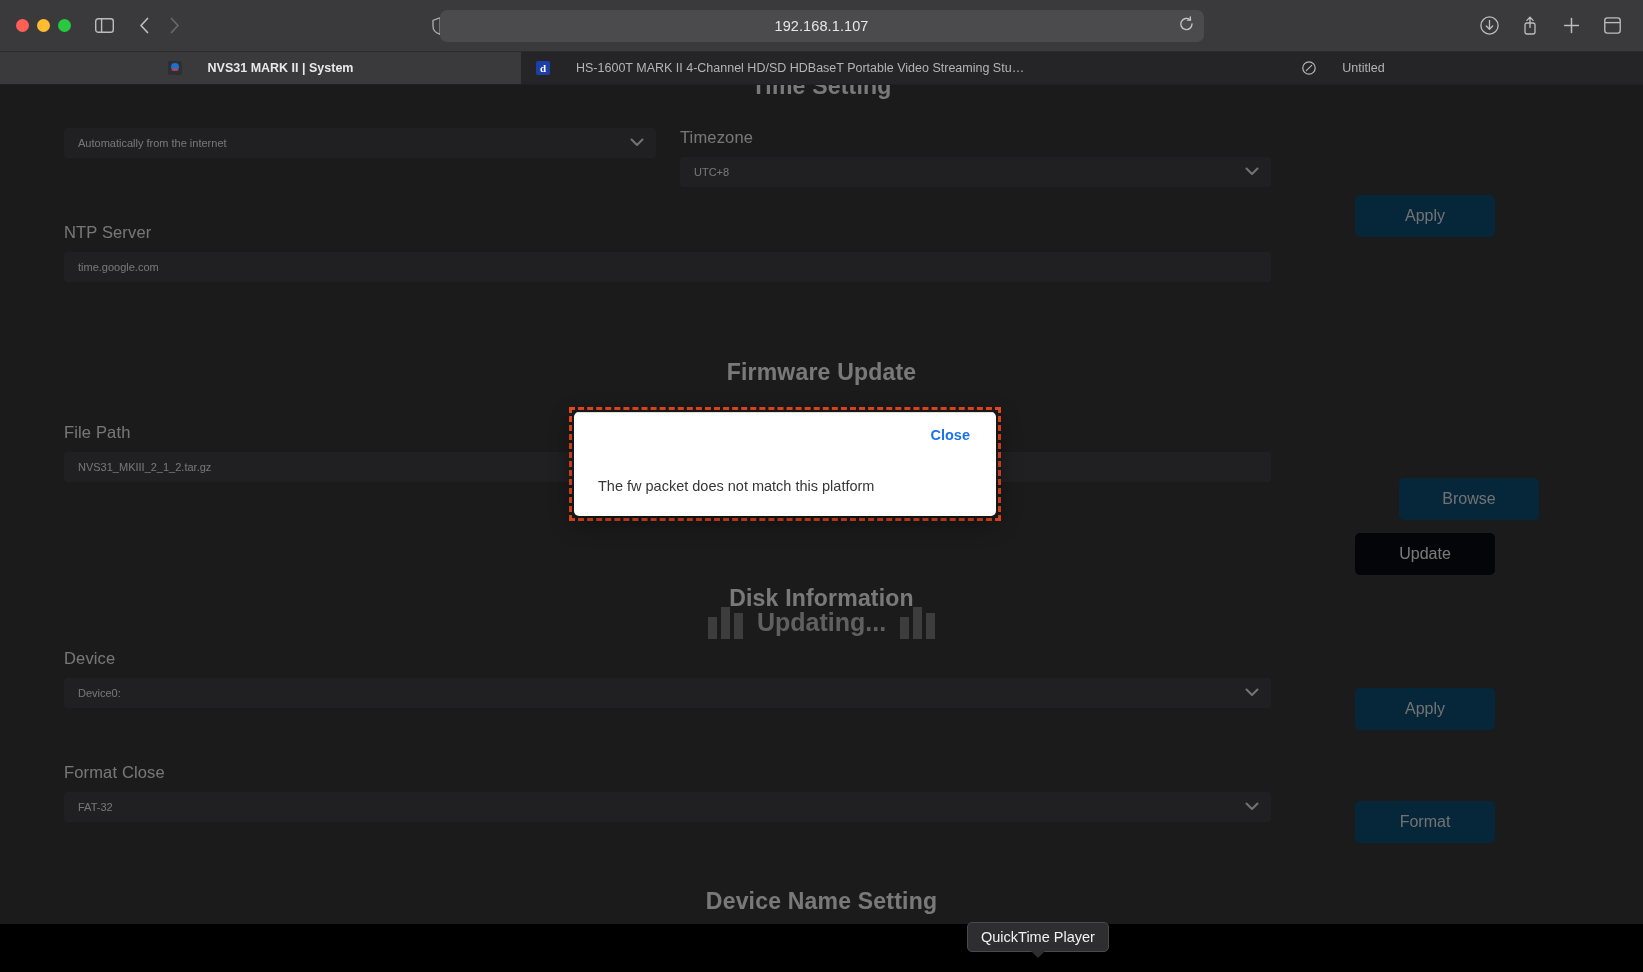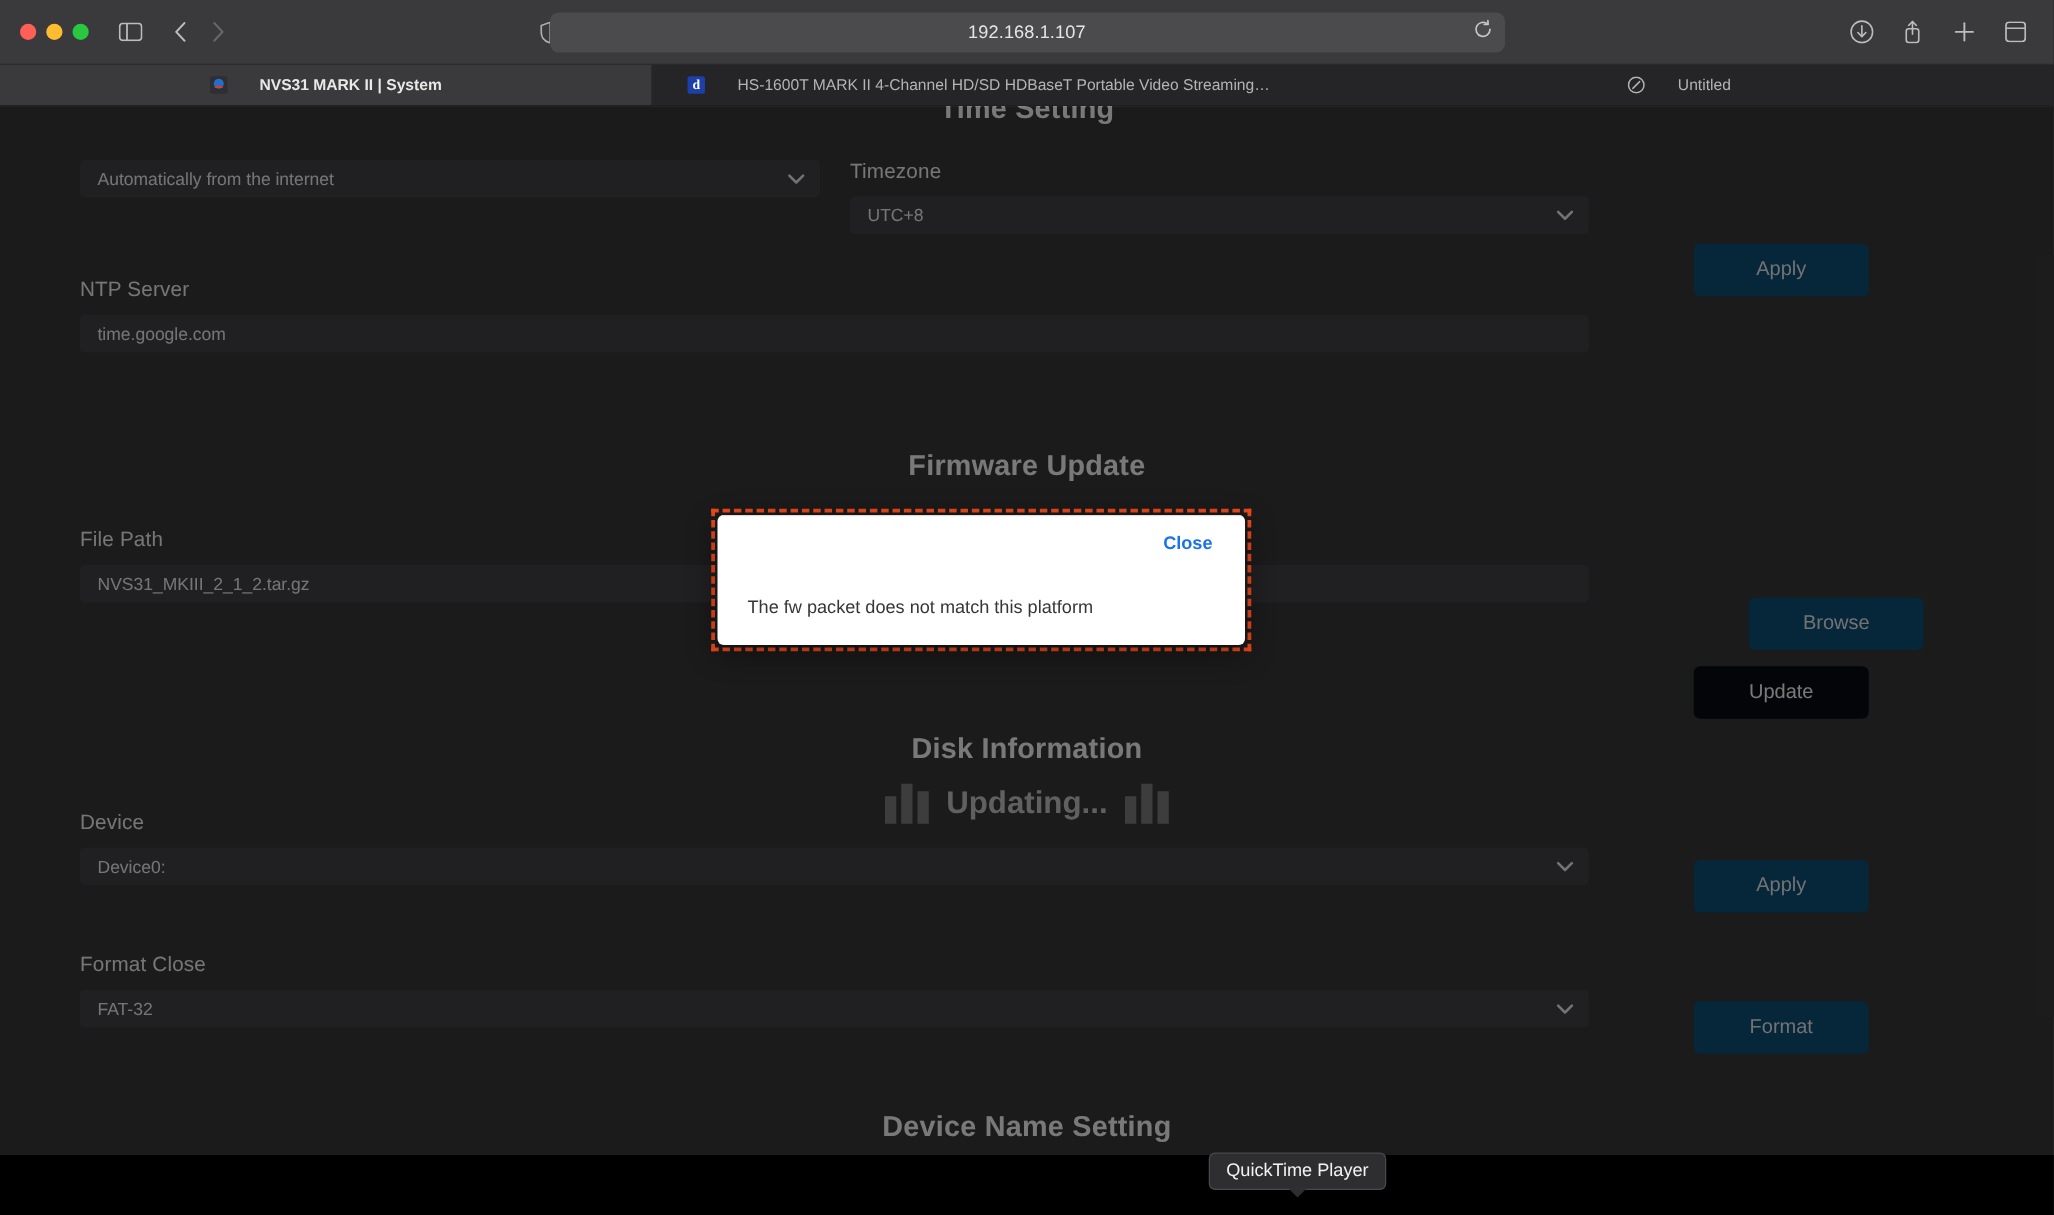--- a/index.html
+++ b/index.html
@@ -63,21 +63,21 @@
 
   
   #tabbar {
     height: 33px; flex: 0 0 33px;
     background: #323234;
     display: flex; align-items: stretch;
     border-bottom: 1px solid #1f1f20;
   }
   .tab {
     display: flex; align-items: center; justify-content: center;
-    gap: 26px; padding: 0 28px;
+    gap: 26px; padding: 0 14px;
     font-size: 12.5px; color: #b4b4b6;
     border-right: 1px solid #252527;
     overflow: hidden; white-space: nowrap;
     position: relative;
   }
   .tab.t1 { flex: 0 0 522px; background: #3a3a3c; color: #e8e8e8; font-weight: bold; }
   .tab.t2 { flex: 0 0 523px; background: #252527; }
   .tab.t3 { flex: 1 1 auto; background: #252527; }
   .tab-label { overflow: hidden; text-overflow: ellipsis; }
   .favicon { width: 14px; height: 14px; flex: 0 0 14px; border-radius: 2px; display:flex; align-items:center; justify-content:center; }
@@ -101,21 +101,21 @@
   .label {
     font-size: 16.5px; color: #e2e2e4; margin-bottom: 10px; letter-spacing: .15px;
   }
   .row { position: absolute; }
   .field {
     background: #3f3f41;
     border-radius: 4px;
     height: 30px;
     display: flex; align-items: center;
     padding: 0 14px;
-    color: #e0e0e2; font-size: 14px;
+    color: #e0e0e2; font-size: 11px;
     position: relative;
   }
   .field .chev {
     position: absolute; right: 12px; top: 50%;
     transform: translateY(-50%);
     color: #dcdcde;
   }
   .btn {
     height: 42px; width: 140px;
     border-radius: 5px;
@@ -128,21 +128,21 @@
 
   
   .spinner { display: inline-flex; gap: 4px; align-items: flex-end; height: 34px; }
   .spinner i { display: block; width: 9px; background: #8c8c8e; opacity: .75; }
   .spinner i:nth-child(1){ height: 22px; }
   .spinner i:nth-child(2){ height: 32px; }
   .spinner i:nth-child(3){ height: 26px; }
 
   .updating-wrap {
     position: absolute; left: 0; right: 0; top: 520px;
-    display: flex; align-items: center; justify-content: center; gap: 14px; margin-top: 20px;
+    display: flex; align-items: center; justify-content: center; gap: 14px;
   }
   .updating-text { font-size: 25px; font-weight: bold; color: #b9b9bb; }
 
   #footer {
     position: absolute; left: 0; right: 0; bottom: 8px;
     text-align: center; font-size: 12.5px; color: #4b4b4d;
   }
 
   
   #backdrop {

